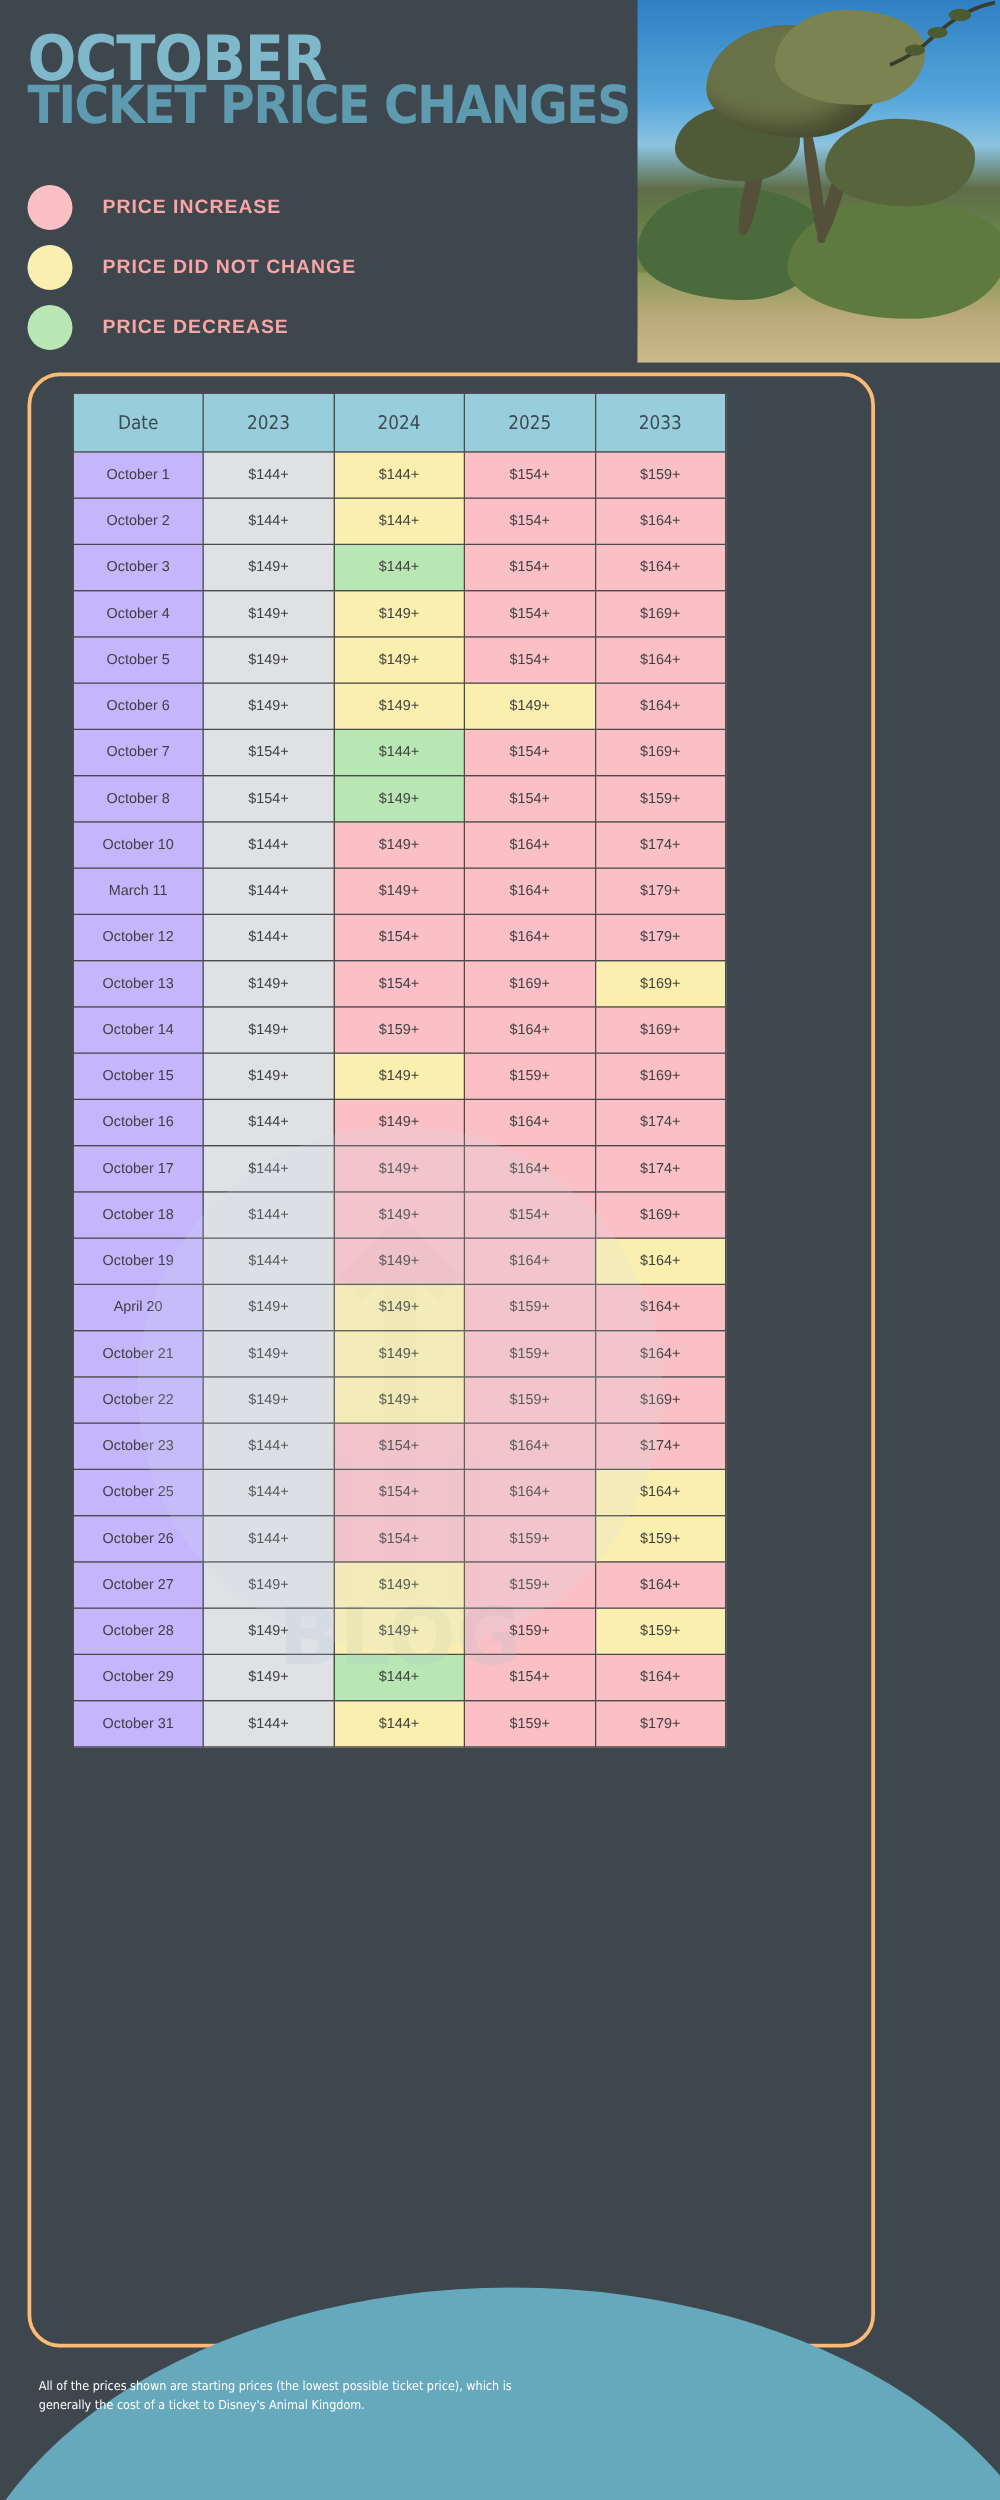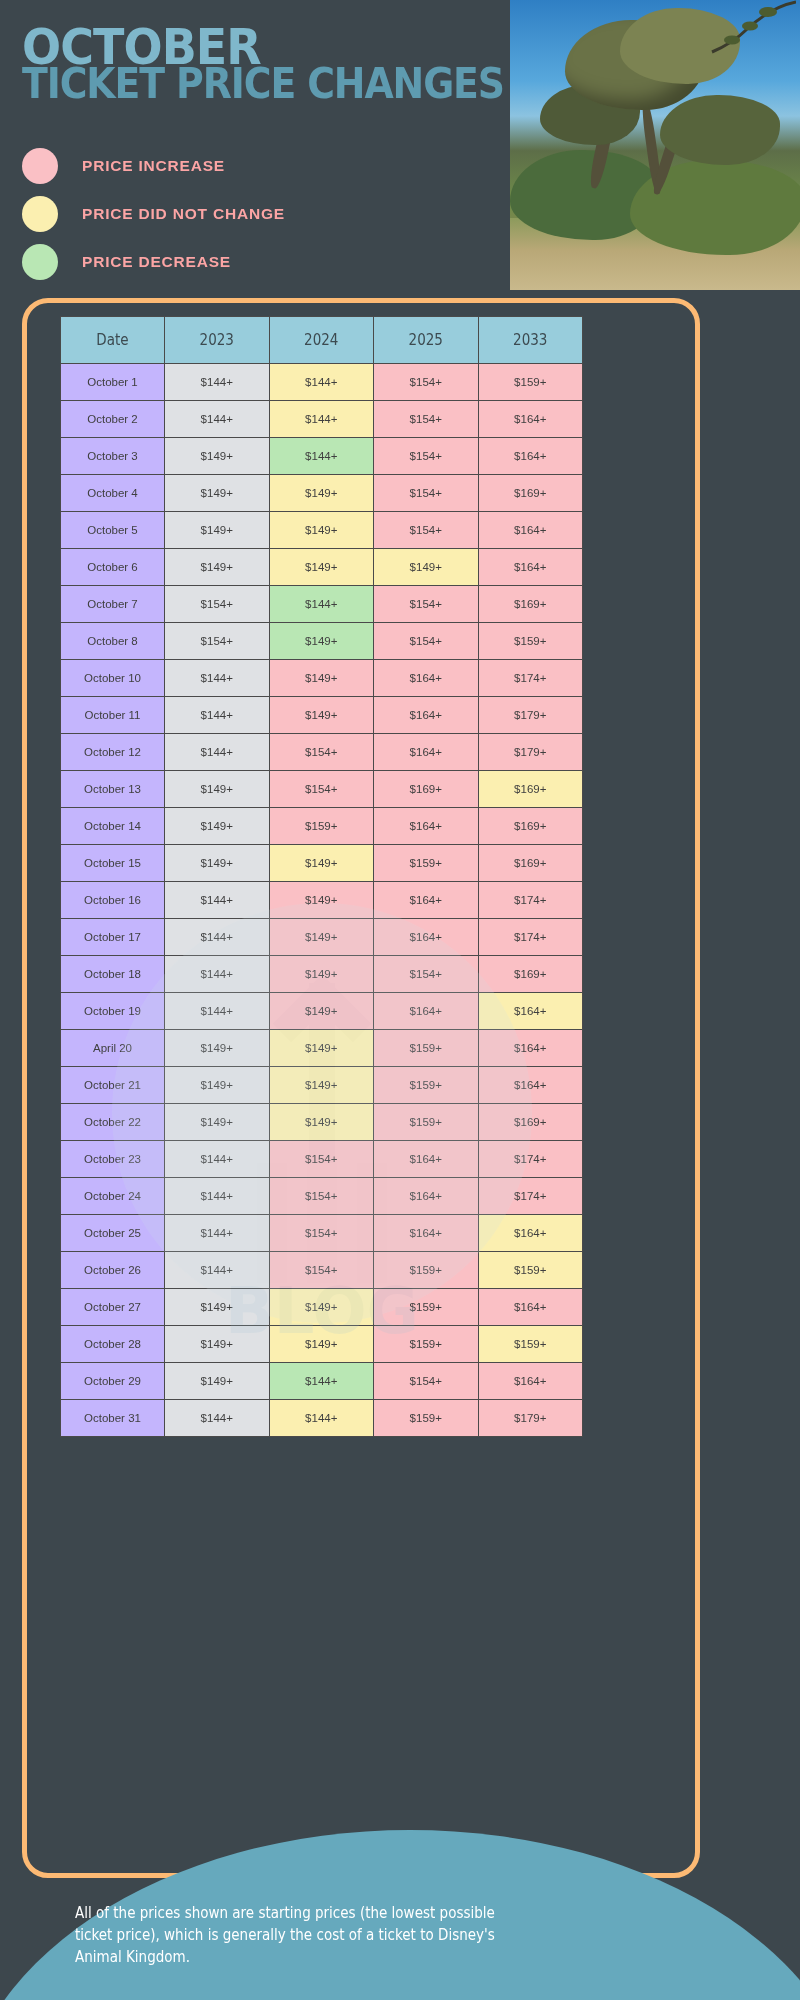--- a/index.html
+++ b/index.html
@@ -107,21 +107,21 @@
     font-family: "Liberation Sans", sans-serif;
   }
 
   
   #table-card {
     position: absolute;
     left: 22px;
     top: 298px;
     width: 678px;
     height: 1580px;
-    border: 5px solid #fdba74;
+    border: 3px solid #fdba74;
     border-radius: 26px;
     box-sizing: border-box;
   }
   #price-table {
     position: absolute;
     left: 33px;
     top: 13px;
     border-collapse: collapse;
     table-layout: fixed;
     width: 522px;
@@ -169,24 +169,23 @@
   }
 
   
   #footer-note {
     position: absolute;
     left: 31px;
     top: 1903px;
     width: 420px;
     color: #ffffff;
     font-family: "DejaVu Sans Condensed", "DejaVu Sans", sans-serif;
-    font-size: 15px;
+    font-size: 10px;
     line-height: 1.45;
     z-index: 3;
-    margin-left: 44px;
   }
   #footer-wave {
     position: absolute;
     left: -40px;
     bottom: -130px;
     width: 900px;
     height: 300px;
     background: #66a9bd;
     border-radius: 50% 50% 0 0 / 100% 100% 0 0;
     z-index: 1;
@@ -313,21 +312,21 @@
           <td class="c-inc">$159+</td>
         </tr>
         <tr>
           <td class="date-cell">October 10</td>
           <td class="c-plain">$144+</td>
           <td class="c-inc">$149+</td>
           <td class="c-inc">$164+</td>
           <td class="c-inc">$174+</td>
         </tr>
         <tr>
-          <td class="date-cell">October 11</td>
+          <td class="date-cell">March 11</td>
           <td class="c-plain">$144+</td>
           <td class="c-inc">$149+</td>
           <td class="c-inc">$164+</td>
           <td class="c-inc">$179+</td>
         </tr>
         <tr>
           <td class="date-cell">October 12</td>
           <td class="c-plain">$144+</td>
           <td class="c-inc">$154+</td>
           <td class="c-inc">$164+</td>
@@ -398,27 +397,20 @@
         </tr>
         <tr>
           <td class="date-cell">October 22</td>
           <td class="c-plain">$149+</td>
           <td class="c-same">$149+</td>
           <td class="c-inc">$159+</td>
           <td class="c-inc">$169+</td>
         </tr>
         <tr>
           <td class="date-cell">October 23</td>
-          <td class="c-plain">$144+</td>
-          <td class="c-inc">$154+</td>
-          <td class="c-inc">$164+</td>
-          <td class="c-inc">$174+</td>
-        </tr>
-        <tr>
-          <td class="date-cell">October 24</td>
           <td class="c-plain">$144+</td>
           <td class="c-inc">$154+</td>
           <td class="c-inc">$164+</td>
           <td class="c-inc">$174+</td>
         </tr>
         <tr>
           <td class="date-cell">October 25</td>
           <td class="c-plain">$144+</td>
           <td class="c-inc">$154+</td>
           <td class="c-inc">$164+</td>

